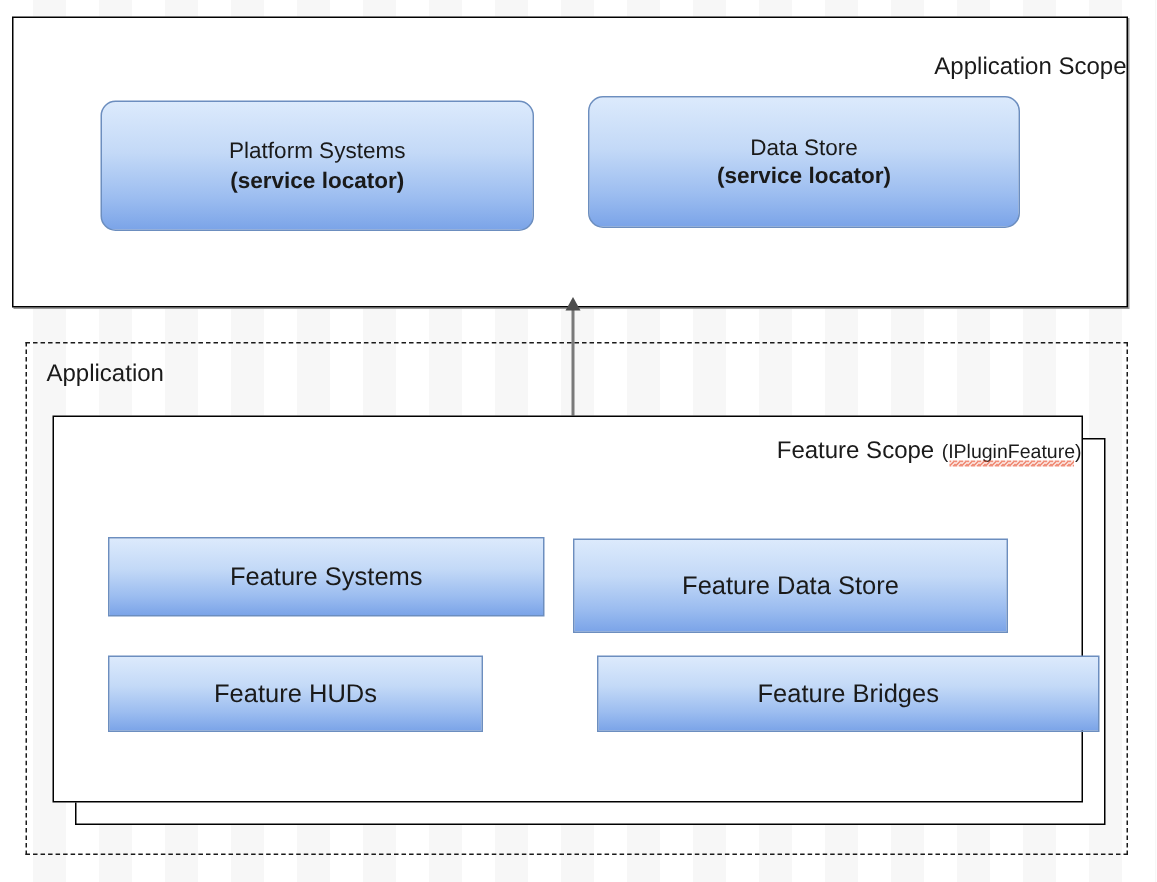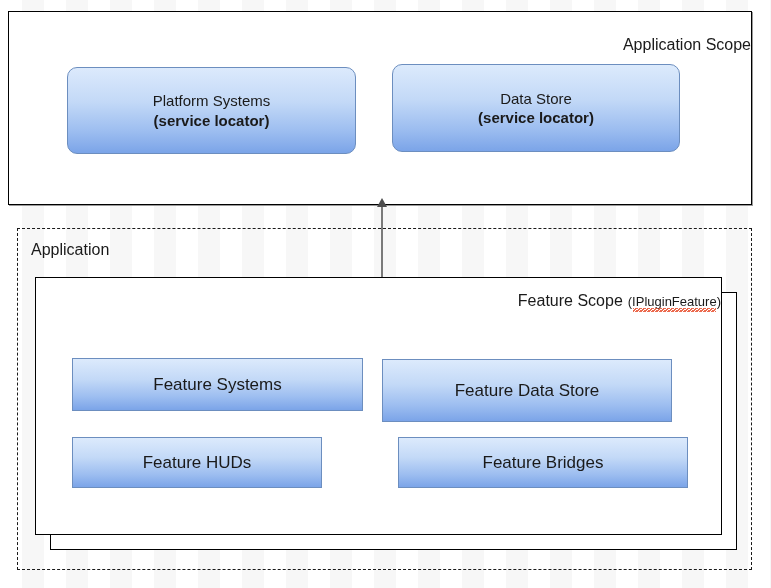--- a/index.html
+++ b/index.html
@@ -171,17 +171,17 @@
   </div>
 
   <div class="node blue-box t-node-sm" style="left:382px; top:359px; width:290px; height:63px;">
     <span>Feature Data Store</span>
   </div>
 
   <div class="node blue-box t-node-sm" style="left:72px; top:437px; width:250px; height:51px;">
     <span>Feature HUDs</span>
   </div>
 
-  <div class="node blue-box t-node-sm" style="left:398px; top:437px; width:290px; height:51px;">
+  <div class="node blue-box t-node-sm" style="left:398px; top:437px; width:335px; height:51px;">
     <span>Feature Bridges</span>
   </div>
 
 </div>
 
 </body></html>

